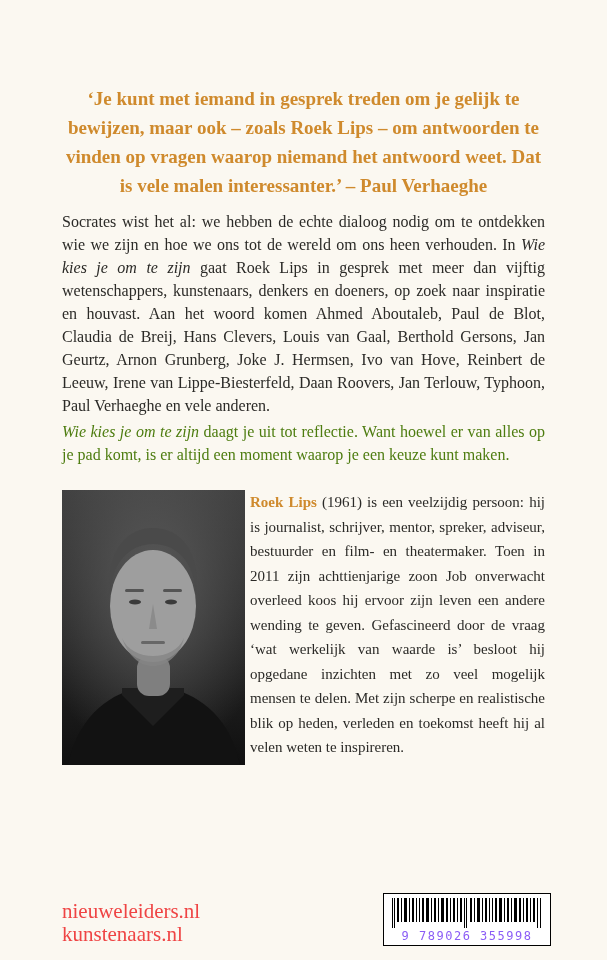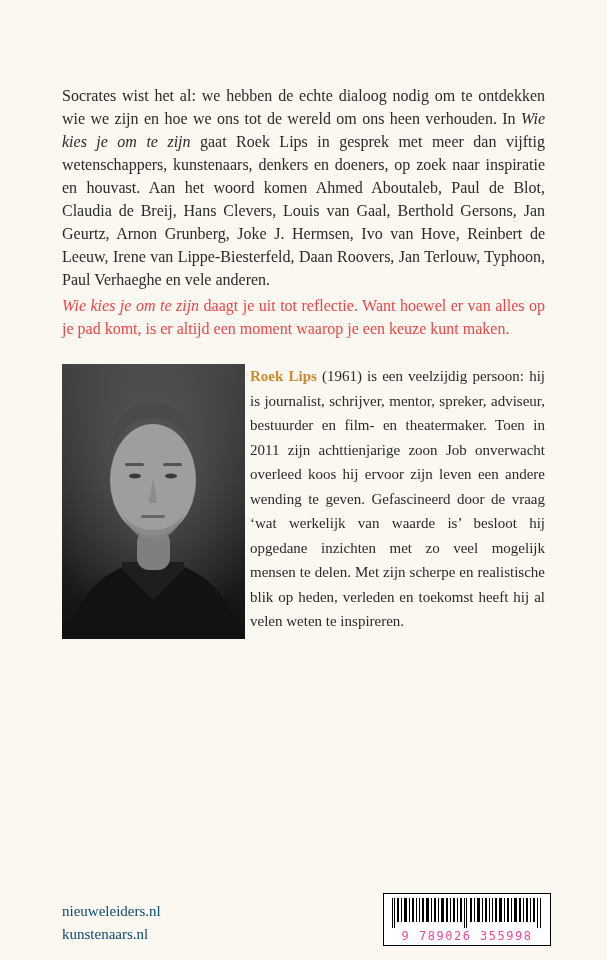--- a/index.html
+++ b/index.html
@@ -10,47 +10,48 @@
     color:#2b2a27;
   }
   .content{padding:84px 62px 0;}
   .quote{
     margin:0 0 10px;
     font-size:19px;line-height:29px;font-weight:600;
     text-align:center;color:#cf8a2d;
   }
   .para{margin:0 0 14px;font-size:16px;line-height:23px;text-align:justify;}
   .para.description{margin-bottom:3px;}
-  .para.reflection{color:#ef4444;margin-bottom:24px;}
+  .para.reflection{color:#4d7c0f;margin-bottom:24px;}
   .it{font-style:italic;}
   .author{display:flex;gap:5px;align-items:flex-start;}
   .photo{width:183px;height:275px;flex:none;background:#1c1c1c;}
   .photo svg{display:block;}
   .bio{margin:0;font-size:15px;line-height:24.5px;text-align:justify;}
   .author-name{color:#cf8a2d;font-weight:bold;}
   .footer{
     position:absolute;left:62px;right:56px;bottom:14px;
     display:flex;justify-content:space-between;align-items:flex-end;
   }
-  .links{color:#0c4a6e;font-size:15px;line-height:23px;}
+  .links{color:#ef4444;font-size:21px;line-height:23px;}
   .barcode-box{
     background:#ffffff;border:1px solid #000;
     padding:4px 8px 2px;display:flex;flex-direction:column;align-items:center;
   }
   .isbn{
     font-family:"DejaVu Sans Mono","Liberation Mono",monospace;
-    font-size:12px;letter-spacing:1.5px;color:#ec4899;margin-top:1px;white-space:nowrap;
+    font-size:12px;letter-spacing:1.5px;color:#8b5cf6;margin-top:1px;white-space:nowrap;
   }
 </style>
 </head>
 <body>
 
 <div class="cover">
   <div class="content">
 
+    <p class="quote">‘Je kunt met iemand in gesprek treden om je gelijk te bewijzen, maar ook – zoals Roek Lips – om antwoorden te vinden op vragen waarop niemand het antwoord weet. Dat is vele malen interessanter.’ – Paul Verhaeghe</p>
 
 
     <p class="para description"><span>Socrates wist het al: we hebben de echte dialoog nodig om te ontdekken wie we zijn en hoe we ons tot de wereld om ons heen verhouden. In </span><span class="it">Wie kies je om te zijn</span><span> gaat Roek Lips in gesprek met meer dan vijftig wetenschappers, kunstenaars, denkers en doeners, op zoek naar inspiratie en houvast. Aan het woord komen Ahmed Aboutaleb, Paul de Blot, Claudia de Breij, Hans Clevers, Louis van Gaal, Berthold Gersons, Jan Geurtz, Arnon Grunberg, Joke J. Hermsen, Ivo van Hove, Reinbert de Leeuw, Irene van Lippe-Biesterfeld, Daan Roovers, Jan Terlouw, Typhoon, Paul Verhaeghe en vele anderen.</span></p>
 
     <p class="para reflection"><span class="it">Wie kies je om te zijn</span><span> daagt je uit tot reflectie. Want hoewel er van alles op je pad komt, is er altijd een moment waarop je een keuze kunt maken.</span></p>
 
     <div class="author">
       <div class="photo">
         <svg width="183" height="275" viewBox="0 0 183 275" aria-hidden="true">
           <defs>

